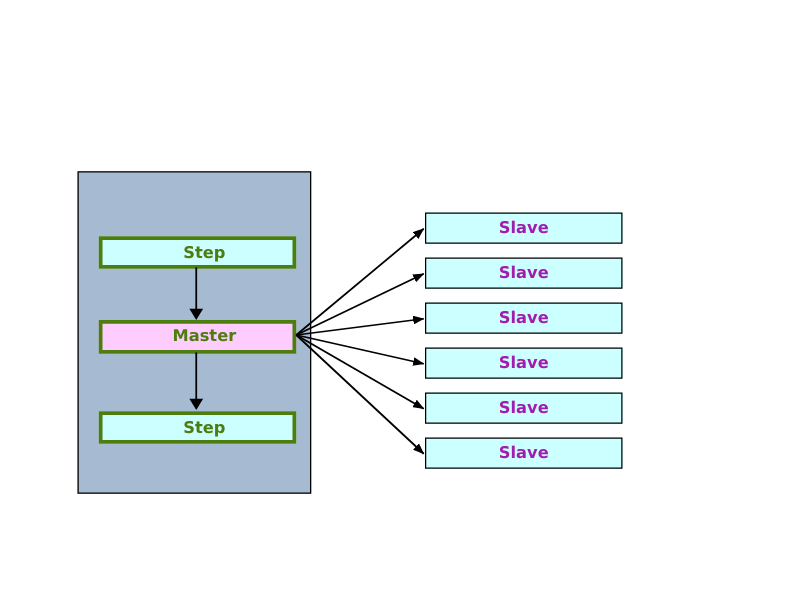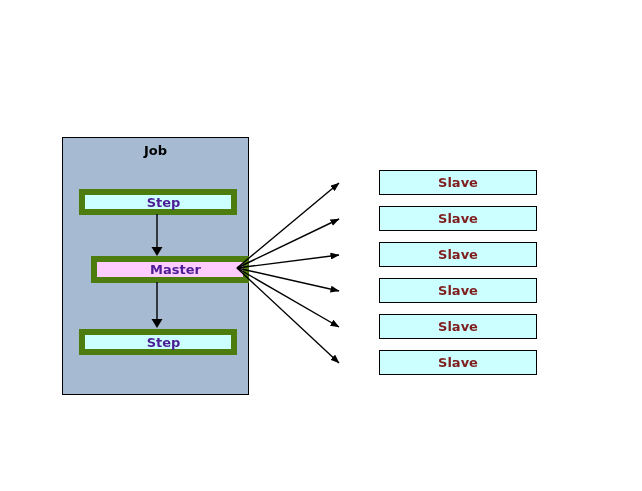--- a/index.html
+++ b/index.html
@@ -58,45 +58,44 @@
     font-size: 13px;
     font-weight: bold;
     color: #000000;
     line-height: 1;
   }
 
   
   .node {
     position: absolute;
     box-sizing: border-box;
-    border: 6px solid #4d7c0f;
+    border: 3px solid #4d7c0f;
     display: flex;
     align-items: center;
     justify-content: center;
     font-family: "DejaVu Sans", sans-serif;
     font-size: 13px;
     font-weight: bold;
-    color: #4c1d95;
+    color: #4d7c0f;
     padding-left: 11px;
   }
   .node-step { background: #ccffff; }
   .node-master { background: #ffccff; }
 
   #step-top {
     left: 16px;
     top: 51px;
     width: 158px;
     height: 26px;
   }
   #master-node {
     left: 16px;
     top: 118px;
     width: 158px;
     height: 27px;
-    margin-left: 12px;
   }
   #step-bottom {
     left: 16px;
     top: 191px;
     width: 158px;
     height: 26px;
   }
 
   
   .slave-box {
@@ -106,41 +105,39 @@
     width: 158px;
     height: 25px;
     background: #ccffff;
     border: 1px solid #000000;
     display: flex;
     align-items: center;
     justify-content: center;
     font-family: "DejaVu Sans", sans-serif;
     font-size: 13px;
     font-weight: bold;
-    color: #7f1d1d;
-    margin-left: 39px;
+    color: #a21caf;
   }
 
   
   #connectors {
     position: absolute;
     left: 0; top: 0;
     width: 642px;
     height: 491px;
     pointer-events: none;
   }
 </style>
 </head>
 <body>
 
 <div id="slide">
 
 
   <div id="job-box">
-    <div id="job-label">Job</div>
 
     <div class="node node-step" id="step-top">Step</div>
 
     <div class="node node-master" id="master-node">Master</div>
 
     <div class="node node-step" id="step-bottom">Step</div>
   </div>
 
   <div class="slave-box" style="top:170px;">Slave</div>
   <div class="slave-box" style="top:206px;">Slave</div>

